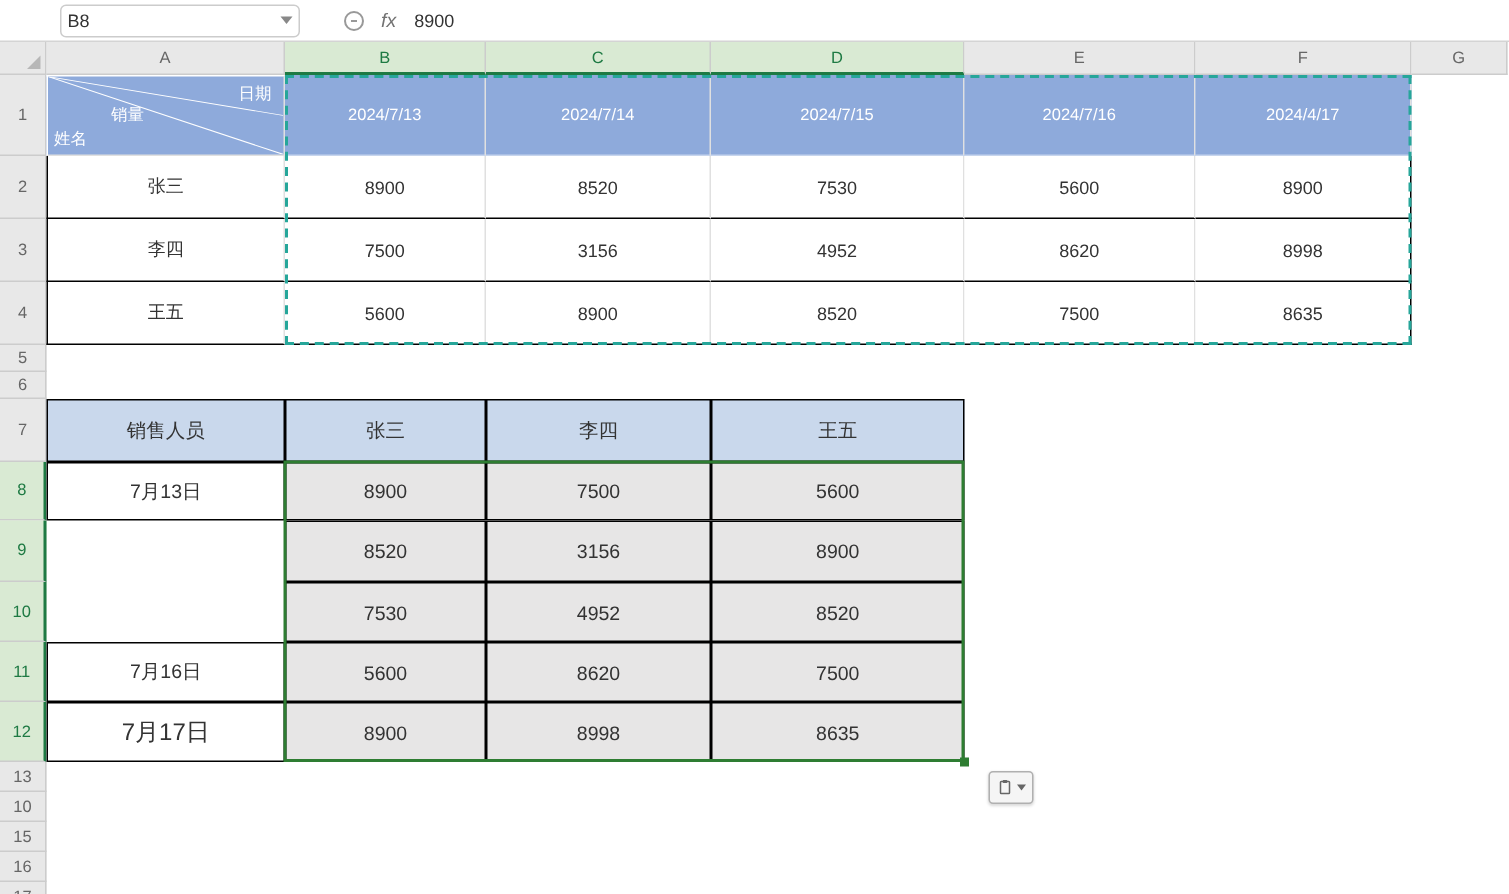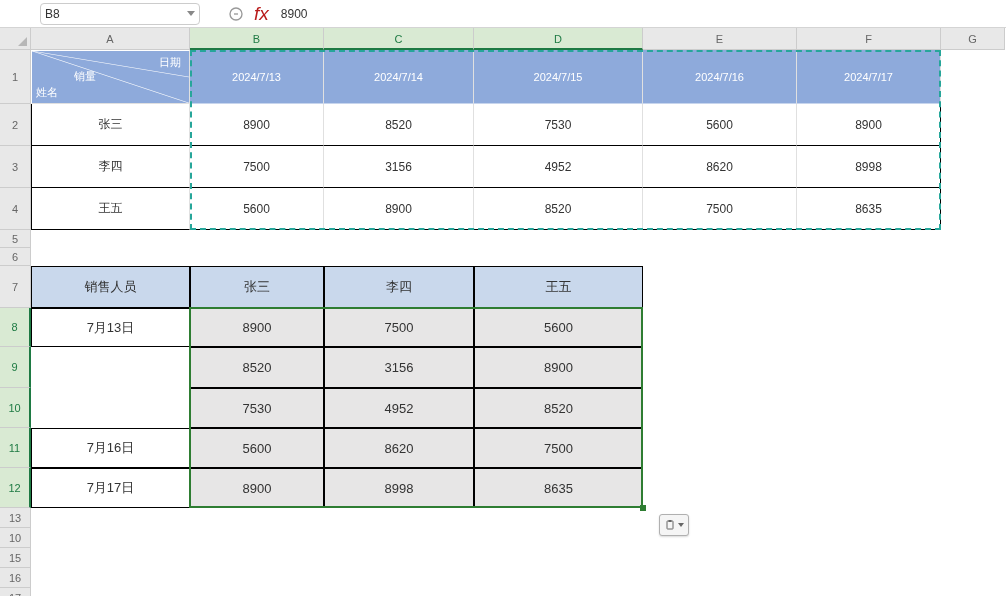--- a/index.html
+++ b/index.html
@@ -33,21 +33,21 @@
 }
 .name-box-text { flex: 1; color: #333; }
 .name-box-caret {
   width: 0; height: 0;
   border-left: 4px solid transparent;
   border-right: 4px solid transparent;
   border-top: 5px solid #888;
 }
 .fb-icons { display: flex; align-items: center; gap: 10px; margin-left: 28px; }
 .fb-icon { width: 16px; height: 16px; color: #999; }
-.fx-label { font-style: italic; font-size: 19px; color: #b91c1c; }
+.fx-label { font-style: italic; font-size: 13px; color: #737373; }
 .formula-input { flex: 1; padding-left: 12px; color: #333; font-size: 12px; line-height: 28px;}
 
 
 .grid-wrap { position: relative; }
 
 .corner {
   position: absolute;
   left: 0; top: 0;
   width: 31px; height: 22px;
   background: #e8e8e8;
@@ -238,21 +238,21 @@
           <line x1="0" y1="0" x2="100" y2="50" stroke="#fff" stroke-width="1"></line>
         </svg>
 <span class="diag-label" style="right:8px;top:4px;">日期</span>
 <span class="diag-label" style="left:42px;top:18px;">销量</span>
 <span class="diag-label" style="left:4px;bottom:3px;">姓名</span>
       </div>
       <div class="cell t1-header" style="left: 159px; top: 0px; width: 134px; height: 54px;">2024/7/13</div>
       <div class="cell t1-header" style="left: 293px; top: 0px; width: 150px; height: 54px;">2024/7/14</div>
       <div class="cell t1-header" style="left: 443px; top: 0px; width: 169px; height: 54px;">2024/7/15</div>
       <div class="cell t1-header" style="left: 612px; top: 0px; width: 154px; height: 54px;">2024/7/16</div>
-      <div class="cell t1-header" style="left: 766px; top: 0px; width: 144px; height: 54px;">2024/7/17</div>
+      <div class="cell t1-header" style="left: 766px; top: 0px; width: 144px; height: 54px;">2024/4/17</div>
       <div class="cell " style="left: 0px; top: 54px; width: 159px; height: 42px; border-left: 1px solid rgb(0, 0, 0); border-bottom: 1px solid rgb(0, 0, 0);">张三</div>
       <div class="cell " style="left: 159px; top: 54px; width: 134px; height: 42px; border-bottom: 1px solid rgb(0, 0, 0);">8900</div>
       <div class="cell " style="left: 293px; top: 54px; width: 150px; height: 42px; border-bottom: 1px solid rgb(0, 0, 0);">8520</div>
       <div class="cell " style="left: 443px; top: 54px; width: 169px; height: 42px; border-bottom: 1px solid rgb(0, 0, 0);">7530</div>
       <div class="cell " style="left: 612px; top: 54px; width: 154px; height: 42px; border-bottom: 1px solid rgb(0, 0, 0);">5600</div>
       <div class="cell " style="left: 766px; top: 54px; width: 144px; height: 42px; border-bottom: 1px solid rgb(0, 0, 0); border-right: 1px solid rgb(0, 0, 0);">8900</div>
       <div class="cell " style="left: 0px; top: 96px; width: 159px; height: 42px; border-left: 1px solid rgb(0, 0, 0); border-bottom: 1px solid rgb(0, 0, 0);">李四</div>
       <div class="cell " style="left: 159px; top: 96px; width: 134px; height: 42px; border-bottom: 1px solid rgb(0, 0, 0);">7500</div>
       <div class="cell " style="left: 293px; top: 96px; width: 150px; height: 42px; border-bottom: 1px solid rgb(0, 0, 0);">3156</div>
       <div class="cell " style="left: 443px; top: 96px; width: 169px; height: 42px; border-bottom: 1px solid rgb(0, 0, 0);">4952</div>
@@ -276,21 +276,21 @@
       <div class="cell t2-data" style="left: 159px; top: 297px; width: 134px; height: 41px; border: 1px solid rgb(0, 0, 0); font-size: 13px; background: rgb(231, 230, 230);">8520</div>
       <div class="cell t2-data" style="left: 293px; top: 297px; width: 150px; height: 41px; border: 1px solid rgb(0, 0, 0); font-size: 13px; background: rgb(231, 230, 230);">3156</div>
       <div class="cell t2-data" style="left: 443px; top: 297px; width: 169px; height: 41px; border: 1px solid rgb(0, 0, 0); font-size: 13px; background: rgb(231, 230, 230);">8900</div>
       <div class="cell t2-data" style="left: 159px; top: 338px; width: 134px; height: 40px; border: 1px solid rgb(0, 0, 0); font-size: 13px; background: rgb(231, 230, 230);">7530</div>
       <div class="cell t2-data" style="left: 293px; top: 338px; width: 150px; height: 40px; border: 1px solid rgb(0, 0, 0); font-size: 13px; background: rgb(231, 230, 230);">4952</div>
       <div class="cell t2-data" style="left: 443px; top: 338px; width: 169px; height: 40px; border: 1px solid rgb(0, 0, 0); font-size: 13px; background: rgb(231, 230, 230);">8520</div>
       <div class="cell " style="left: 0px; top: 378px; width: 159px; height: 40px; border: 1px solid rgb(0, 0, 0); font-size: 13px;">7月16日</div>
       <div class="cell t2-data" style="left: 159px; top: 378px; width: 134px; height: 40px; border: 1px solid rgb(0, 0, 0); font-size: 13px; background: rgb(231, 230, 230);">5600</div>
       <div class="cell t2-data" style="left: 293px; top: 378px; width: 150px; height: 40px; border: 1px solid rgb(0, 0, 0); font-size: 13px; background: rgb(231, 230, 230);">8620</div>
       <div class="cell t2-data" style="left: 443px; top: 378px; width: 169px; height: 40px; border: 1px solid rgb(0, 0, 0); font-size: 13px; background: rgb(231, 230, 230);">7500</div>
-      <div class="cell " style="left: 0px; top: 418px; width: 159px; height: 40px; border: 1px solid rgb(0, 0, 0); font-size: 13px;">7月17日</div>
+      <div class="cell " style="left: 0px; top: 418px; width: 159px; height: 40px; border: 1px solid rgb(0, 0, 0); font-size: 16px;">7月17日</div>
       <div class="cell t2-data" style="left: 159px; top: 418px; width: 134px; height: 40px; border: 1px solid rgb(0, 0, 0); font-size: 13px; background: rgb(231, 230, 230);">8900</div>
       <div class="cell t2-data" style="left: 293px; top: 418px; width: 150px; height: 40px; border: 1px solid rgb(0, 0, 0); font-size: 13px; background: rgb(231, 230, 230);">8998</div>
       <div class="cell t2-data" style="left: 443px; top: 418px; width: 169px; height: 40px; border: 1px solid rgb(0, 0, 0); font-size: 13px; background: rgb(231, 230, 230);">8635</div>
       <div class="sel-overlay" style="left: 158px; top: 257px; width: 454px; height: 201px;"></div>
       <div class="sel-handle" style="left: 609px; top: 455px;"></div>
       <div class="paste-btn" style="left: 628px; top: 464px;">
         <svg viewBox="0 0 24 24">
           <rect x="6" y="4" width="12" height="16" rx="1" fill="none" stroke="#666" stroke-width="2"></rect>
           <rect x="9" y="2" width="6" height="4" rx="1" fill="#666"></rect>
         </svg>

